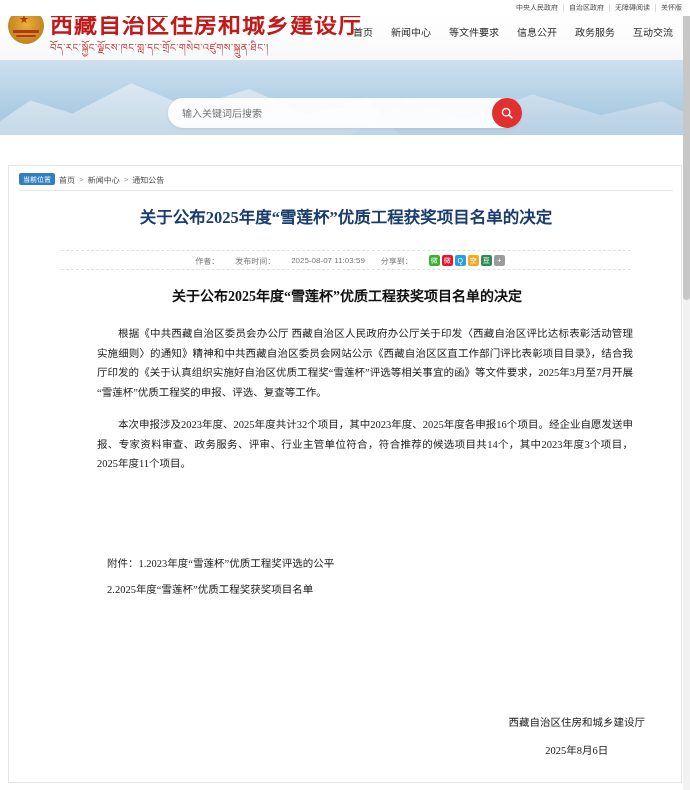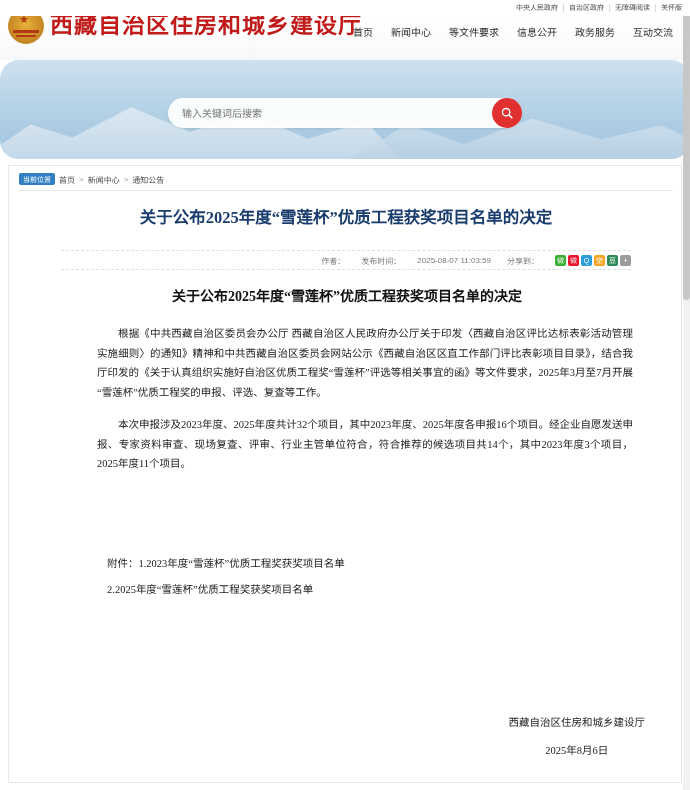--- a/index.html
+++ b/index.html
@@ -87,24 +87,23 @@
   }
   .nav-item {
     font-size: 10px; color: #2b2b2b;
     padding: 0 9px;
     white-space: nowrap;
   }
 
   
   .hero {
     position: absolute; top: 60px; left: 0;
-    width: 690px; height: 99px;
+    width: 690px; height: 75px;
     background: linear-gradient(180deg,#cfe0ee 0%, #b9d4e8 40%, #9ec3dd 100%);
     overflow: hidden;
-    border-radius: 19px;
   }
   .hero-mountain {
     position: absolute; bottom: 0; left: -20px;
     width: 420px; height: 72px;
     background: linear-gradient(180deg,#e9f1f7 0%, #cbdcea 100%);
     clip-path: polygon(0 100%, 12% 52%, 22% 70%, 36% 28%, 50% 62%, 64% 36%, 78% 72%, 92% 48%, 100% 100%);
     opacity: .85;
   }
   .hero-mountain2 {
     position: absolute; bottom: 0; right: -40px;
@@ -169,21 +168,21 @@
     font-size: 16.5px; font-weight: bold; color: #1a3d6e;
     line-height: 24px;
     font-family: "Liberation Serif","DejaVu Serif",serif;
   }
 
   .meta-bar {
     position: absolute; top: 84px; left: 52px;
     width: 570px; height: 20px;
     border-top: 1px dashed #e0e0e0;
     border-bottom: 1px dashed #e0e0e0;
-    display: flex; align-items: center; justify-content: flex-end;
+    display: flex; align-items: center; justify-content: center;
     font-size: 8px; color: #7a7a7a;
   }
   .meta-item { margin: 0 8px; white-space: nowrap; }
   .share-group { display: flex; align-items: center; margin-left: 6px; }
   .share-ico {
     width: 11px; height: 11px; border-radius: 2px;
     margin-left: 2px; display: inline-block;
     font-size: 7px; color: #fff; line-height: 11px; text-align: center;
   }
 
@@ -248,20 +247,21 @@
 
   <div class="header">
     <div class="header-inner">
       <div class="emblem">
         <div class="circle"></div>
         <div class="star">★</div>
         <div class="bar"></div>
         <div class="bar2"></div>
       </div>
       <div class="site-title">西藏自治区住房和城乡建设厅</div>
+      <div class="site-title-tib">བོད་རང་སྐྱོང་ལྗོངས་ཁང་གླ་དང་གྲོང་གསེབ་འཛུགས་སྐྲུན་ཐིང་།</div>
       <div class="nav">
         <span class="nav-item">首页</span>
         <span class="nav-item">新闻中心</span>
         <span class="nav-item">等文件要求</span>
         <span class="nav-item">信息公开</span>
         <span class="nav-item">政务服务</span>
         <span class="nav-item">互动交流</span>
       </div>
     </div>
   </div>
@@ -308,25 +308,25 @@
         <span class="share-ico" style="background:#f5a623">空</span>
         <span class="share-ico" style="background:#2e8b57">豆</span>
         <span class="share-ico" style="background:#9b9b9b">+</span>
       </span>
     </div>
 
     <div class="doc-heading">关于公布2025年度“雪莲杯”优质工程获奖项目名单的决定</div>
 
     <div class="body-text">
       <p>根据《中共西藏自治区委员会办公厅 西藏自治区人民政府办公厅关于印发〈西藏自治区评比达标表彰活动管理实施细则〉的通知》精神和中共西藏自治区委员会网站公示《西藏自治区区直工作部门评比表彰项目目录》，结合我厅印发的《关于认真组织实施好自治区优质工程奖“雪莲杯”评选等相关事宜的函》等文件要求，2025年3月至7月开展“雪莲杯”优质工程奖的申报、评选、复查等工作。</p>
-      <p>本次申报涉及2023年度、2025年度共计32个项目，其中2023年度、2025年度各申报16个项目。经企业自愿发送申报、专家资料审查、现场复查、评审、行业主管单位符合，符合推荐的候选项目共14个，其中2023年度3个项目，2025年度11个项目。</p>
+      <p>本次申报涉及2023年度、2025年度共计32个项目，其中2023年度、2025年度各申报16个项目。经企业自愿发送申报、专家资料审查、政务服务、评审、行业主管单位符合，符合推荐的候选项目共14个，其中2023年度3个项目，2025年度11个项目。</p>
     </div>
 
     <div class="attach">
-      <div>附件：1.2023年度“雪莲杯”优质工程奖获奖项目名单</div>
+      <div>附件：1.2023年度“雪莲杯”优质工程奖评选的公平</div>
       <div>2.2025年度“雪莲杯”优质工程奖获奖项目名单</div>
     </div>
 
     <div class="sign">
       <div>西藏自治区住房和城乡建设厅</div>
       <div class="date">2025年8月6日</div>
     </div>
 
   </div>
 

